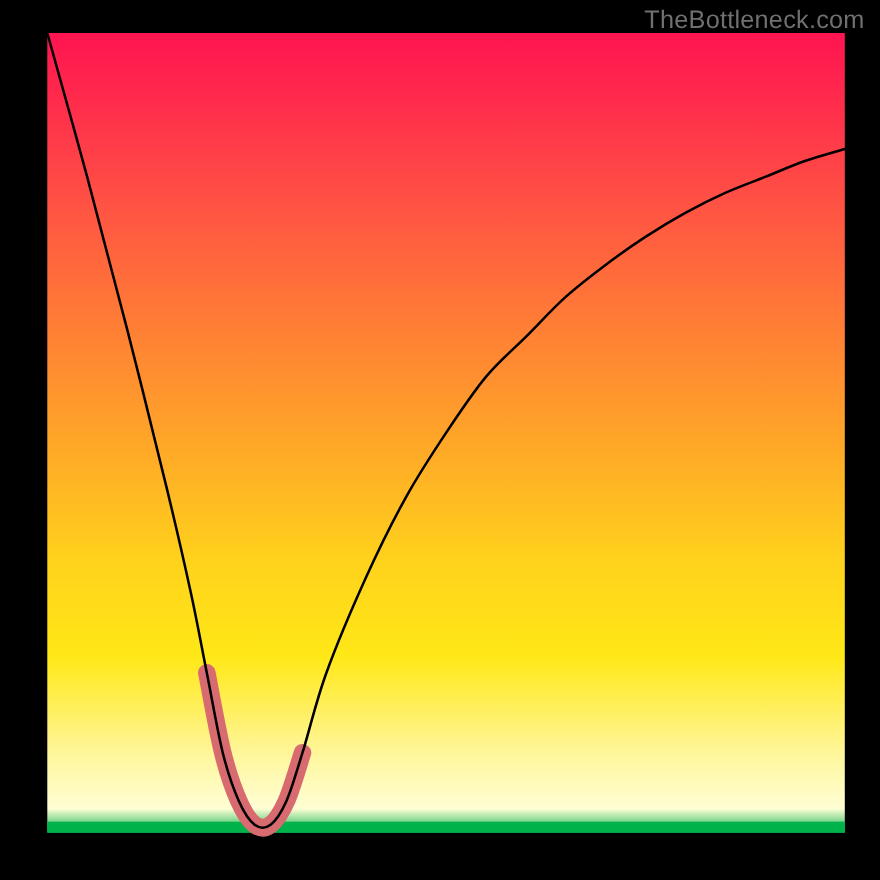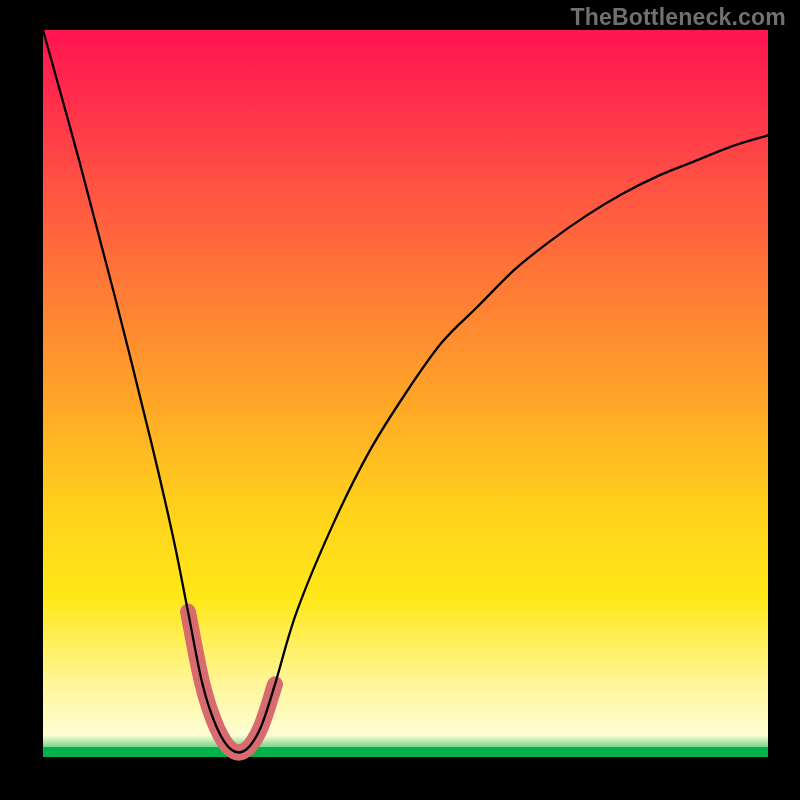--- a/index.html
+++ b/index.html
@@ -49,21 +49,21 @@
     width: 725px;
     height: 727px;
     overflow: visible;
   }
   .watermark {
     position: absolute;
     top: 4px;
     right: 14px;
     color: #707070;
     font-size: 23px;
-    font-weight: 700;
+    font-weight: 400;
     letter-spacing: 0.2px;
     user-select: none;
   }
 </style>
 </head>
 <body>
 
 <div class="frame">
   <div class="watermark">TheBottleneck.com</div>
 

